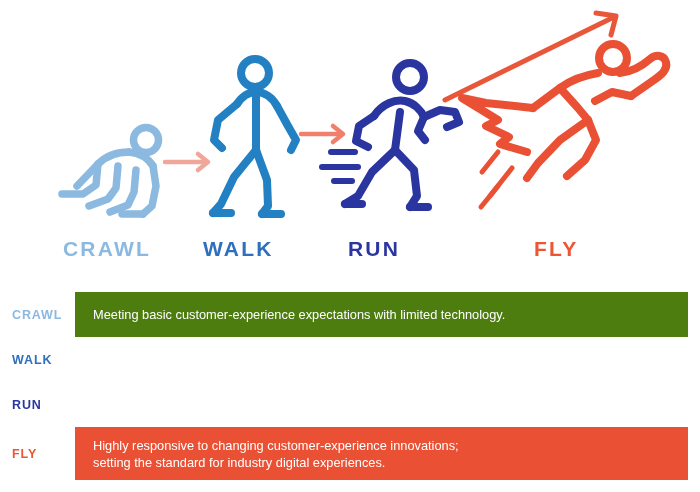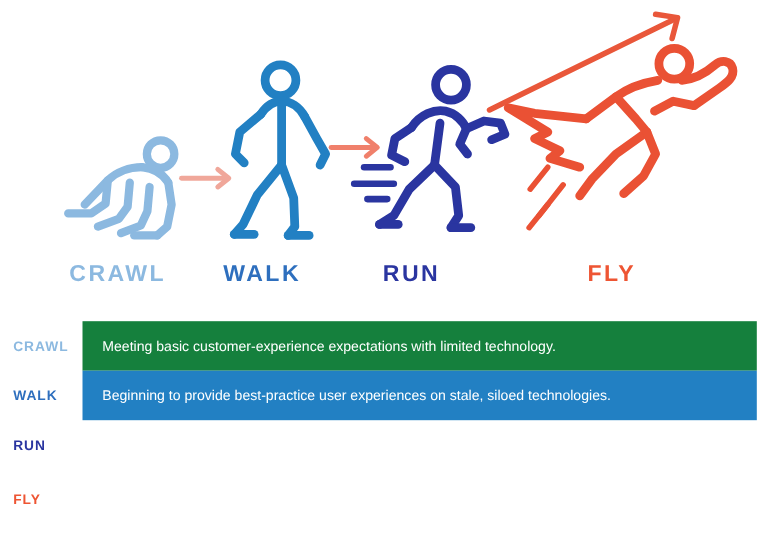--- a/index.html
+++ b/index.html
@@ -216,34 +216,35 @@
     <div class="stage-caption cap-crawl" style="color:#8CB9E0">CRAWL</div>
     <div class="stage-caption cap-walk" style="color:#2E6FBE">WALK</div>
     <div class="stage-caption cap-run" style="color:#2A35A0">RUN</div>
     <div class="stage-caption cap-fly" style="color:#EE5533">FLY</div>
   </div>
 
   <div class="legend-table">
 
     <div class="legend-row row-crawl">
       <div class="legend-key" style="color:#8CB9E0">CRAWL</div>
-      <div class="legend-bar" style="background:#15803d">
+      <div class="legend-bar" style="background:#4d7c0f">
         <span class="legend-desc">Meeting basic customer-experience expectations with limited technology.</span>
       </div>
     </div>
 
     <div class="legend-row row-walk">
       <div class="legend-key" style="color:#2E6FBE">WALK</div>
-      <div class="legend-bar" style="background:#2280C3">
-        <span class="legend-desc">Beginning to provide best-practice user experiences on stale, siloed technologies.</span>
-      </div>
     </div>
 
     <div class="legend-row row-run">
       <div class="legend-key" style="color:#2A35A0">RUN</div>
     </div>
 
     <div class="legend-row row-fly">
       <div class="legend-key" style="color:#EE5533">FLY</div>
+      <div class="legend-bar" style="background:#EA5134">
+        <span class="legend-desc">Highly responsive to changing customer-experience innovations;
+setting the standard for industry digital experiences.</span>
+      </div>
     </div>
 
   </div>
 </div>
 
 </body></html>

